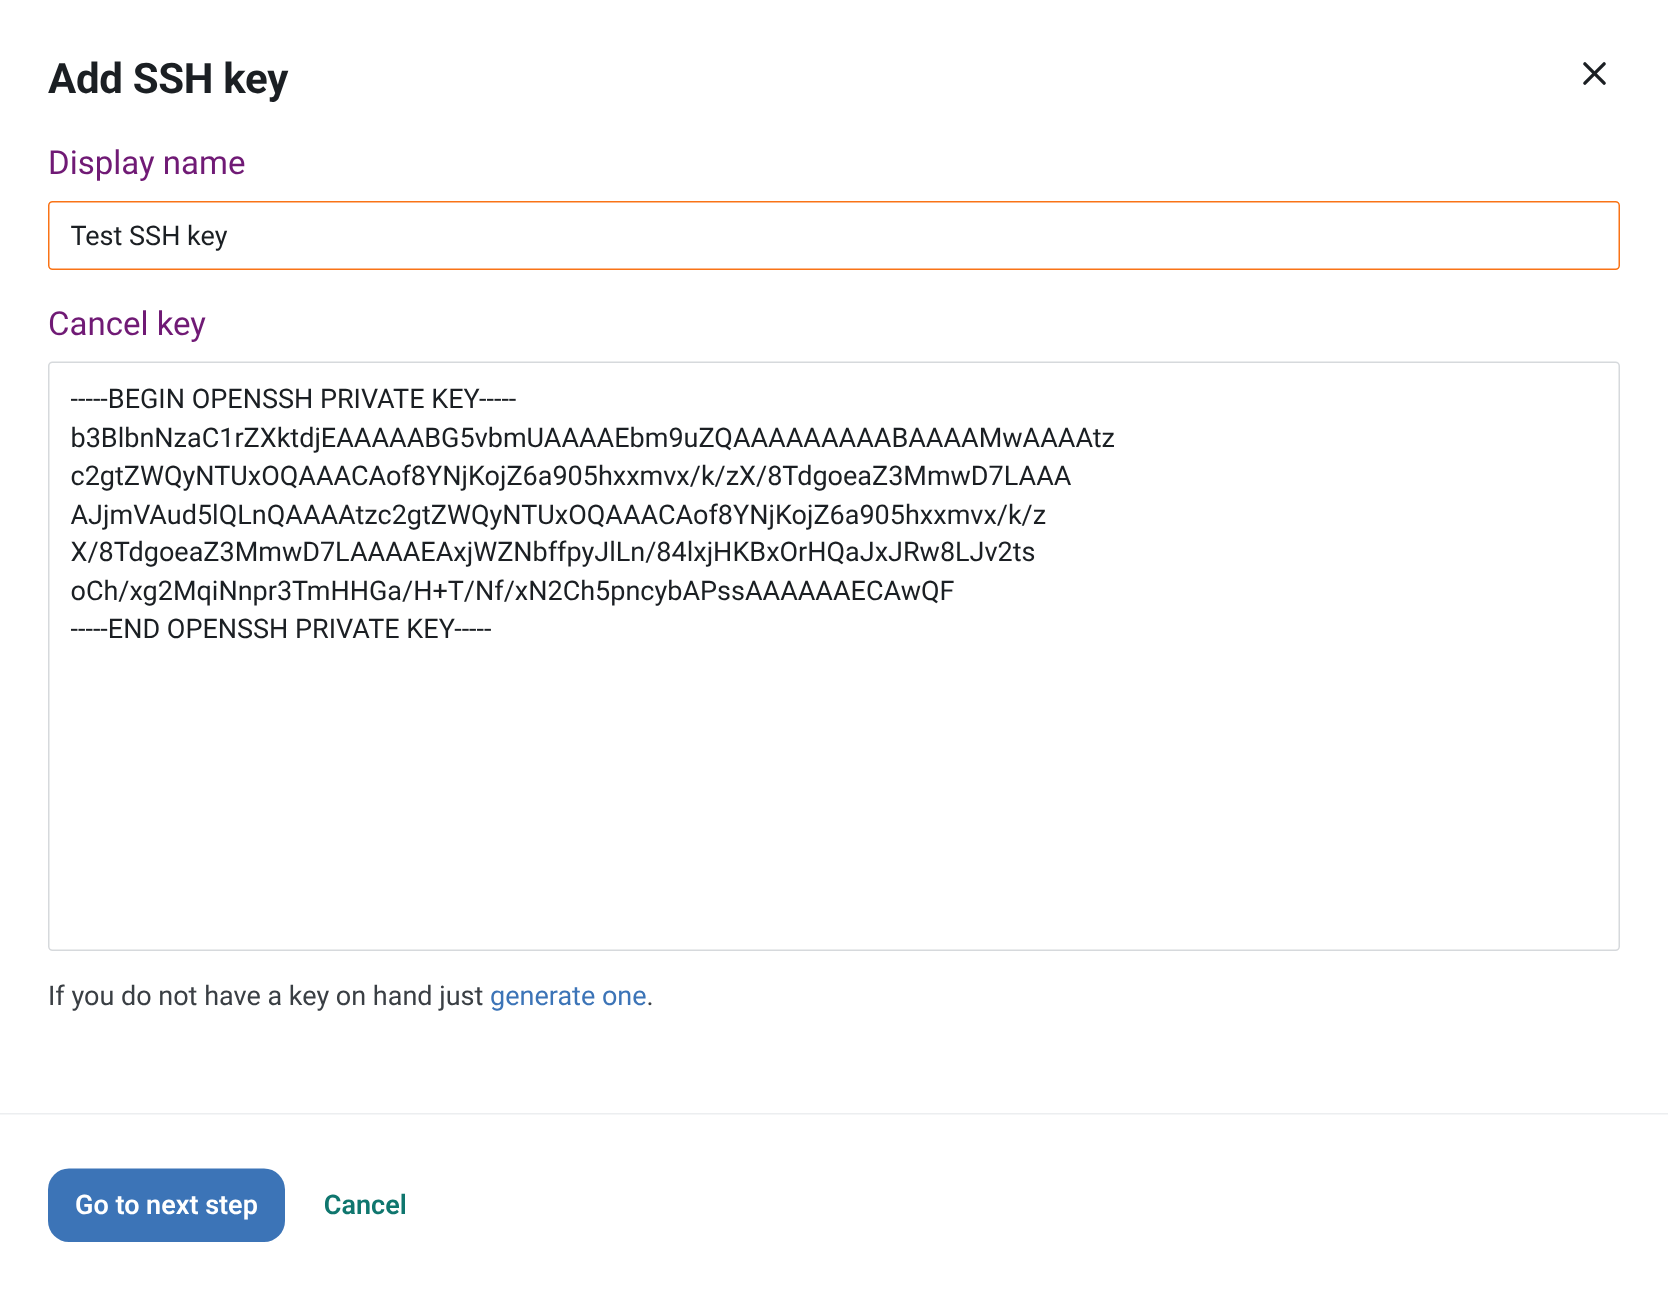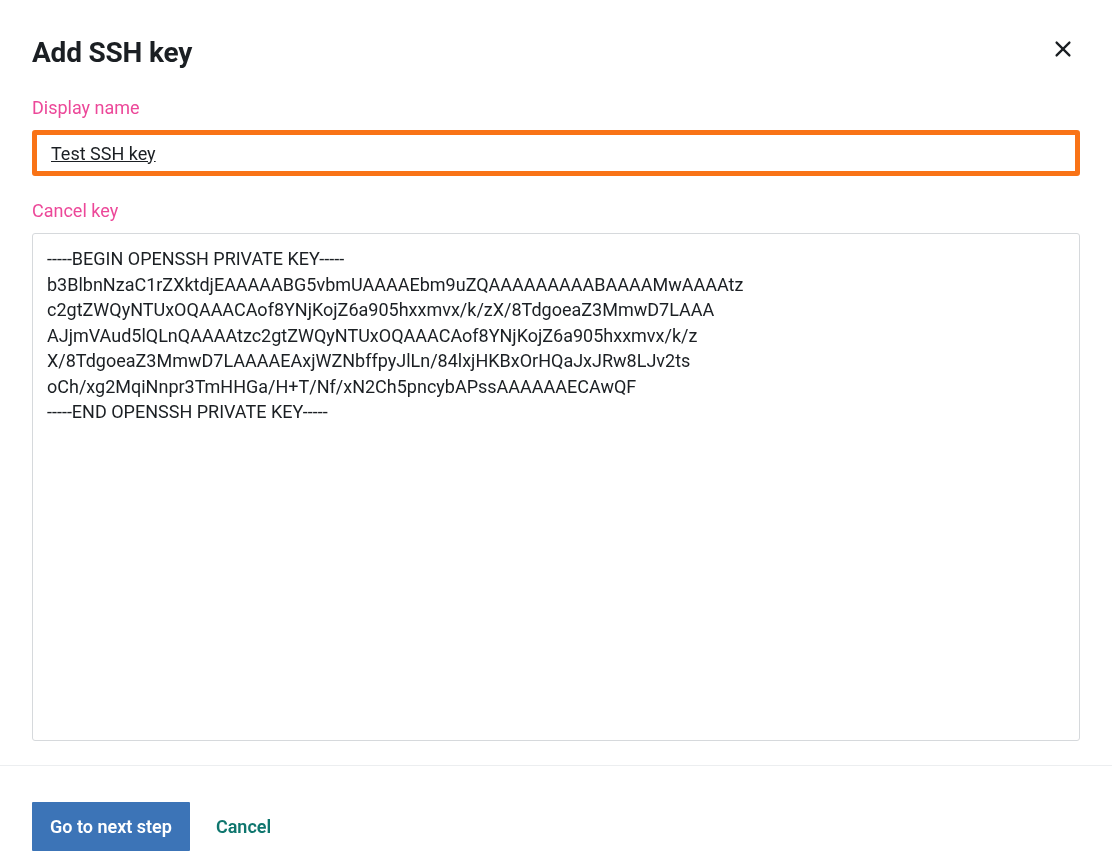--- a/index.html
+++ b/index.html
@@ -48,48 +48,47 @@
     }
     .close-btn svg {
       width: 22px;
       height: 22px;
     }
     .field {
       margin-bottom: 24px;
     }
     .field-label {
       display: block;
-      font-size: 18px;
-      color: #ec4899;
+      font-size: 22px;
+      color: #701a75;
       margin-bottom: 12px;
       font-weight: 400;
     }
     .text-input {
       width: 100%;
       font-size: 18px;
       padding: 0 14px;
-      border: 5px solid #f97316;
+      border: 1px solid #f97316;
       border-radius: 3px;
       color: #1b1f23;
       font-family: inherit;
       background: #ffffff;
       height: 46px;
-      text-decoration: underline;
     }
     .textarea {
       width: 100%;
       font-size: 18px;
       line-height: 1.42;
       padding: 12px 14px;
       border: 1px solid #d6d9dc;
       border-radius: 3px;
       color: #1b1f23;
       font-family: inherit;
       background: #ffffff;
-      height: 508px;
+      height: 393px;
       resize: none;
       white-space: pre-wrap;
     }
     .helper-text {
       font-size: 18px;
       color: #3a3f44;
       margin-top: 16px;
     }
     .helper-text a {
       color: #3c74b7;
@@ -98,21 +97,21 @@
     }
     .footer {
       border-top: 1px solid #eceef0;
       padding: 36px 32px 32px 32px;
       display: flex;
       gap: 20px;
       align-items: center;
     }
     .btn {
       border: none;
-      border-radius: 1px;
+      border-radius: 14px;
       font-size: 18px;
       font-weight: 600;
       padding: 14px 18px;
       cursor: pointer;
       font-family: inherit;
     }
     .btn-primary {
       background: #3c74b7;
       color: #ffffff;
     }
@@ -149,20 +148,23 @@
       <label class="field-label">Cancel key</label>
       <textarea class="textarea" style="">-----BEGIN OPENSSH PRIVATE KEY-----
 b3BlbnNzaC1rZXktdjEAAAAABG5vbmUAAAAEbm9uZQAAAAAAAAABAAAAMwAAAAtz
 c2gtZWQyNTUxOQAAACAof8YNjKojZ6a905hxxmvx/k/zX/8TdgoeaZ3MmwD7LAAA
 AJjmVAud5lQLnQAAAAtzc2gtZWQyNTUxOQAAACAof8YNjKojZ6a905hxxmvx/k/z
 X/8TdgoeaZ3MmwD7LAAAAEAxjWZNbffpyJlLn/84lxjHKBxOrHQaJxJRw8LJv2ts
 oCh/xg2MqiNnpr3TmHHGa/H+T/Nf/xN2Ch5pncybAPssAAAAAAECAwQF
 -----END OPENSSH PRIVATE KEY-----</textarea>
     </div>
 
+    <p class="helper-text">
+      <span>If you do not have a key on hand just </span><a>generate one</a><span>.</span>
+    </p>
 
   </div>
 
   <div class="footer">
     <button class="btn btn-primary">Go to next step</button>
     <button class="btn btn-secondary">Cancel</button>
   </div>
 </div>
 
 </body></html>

